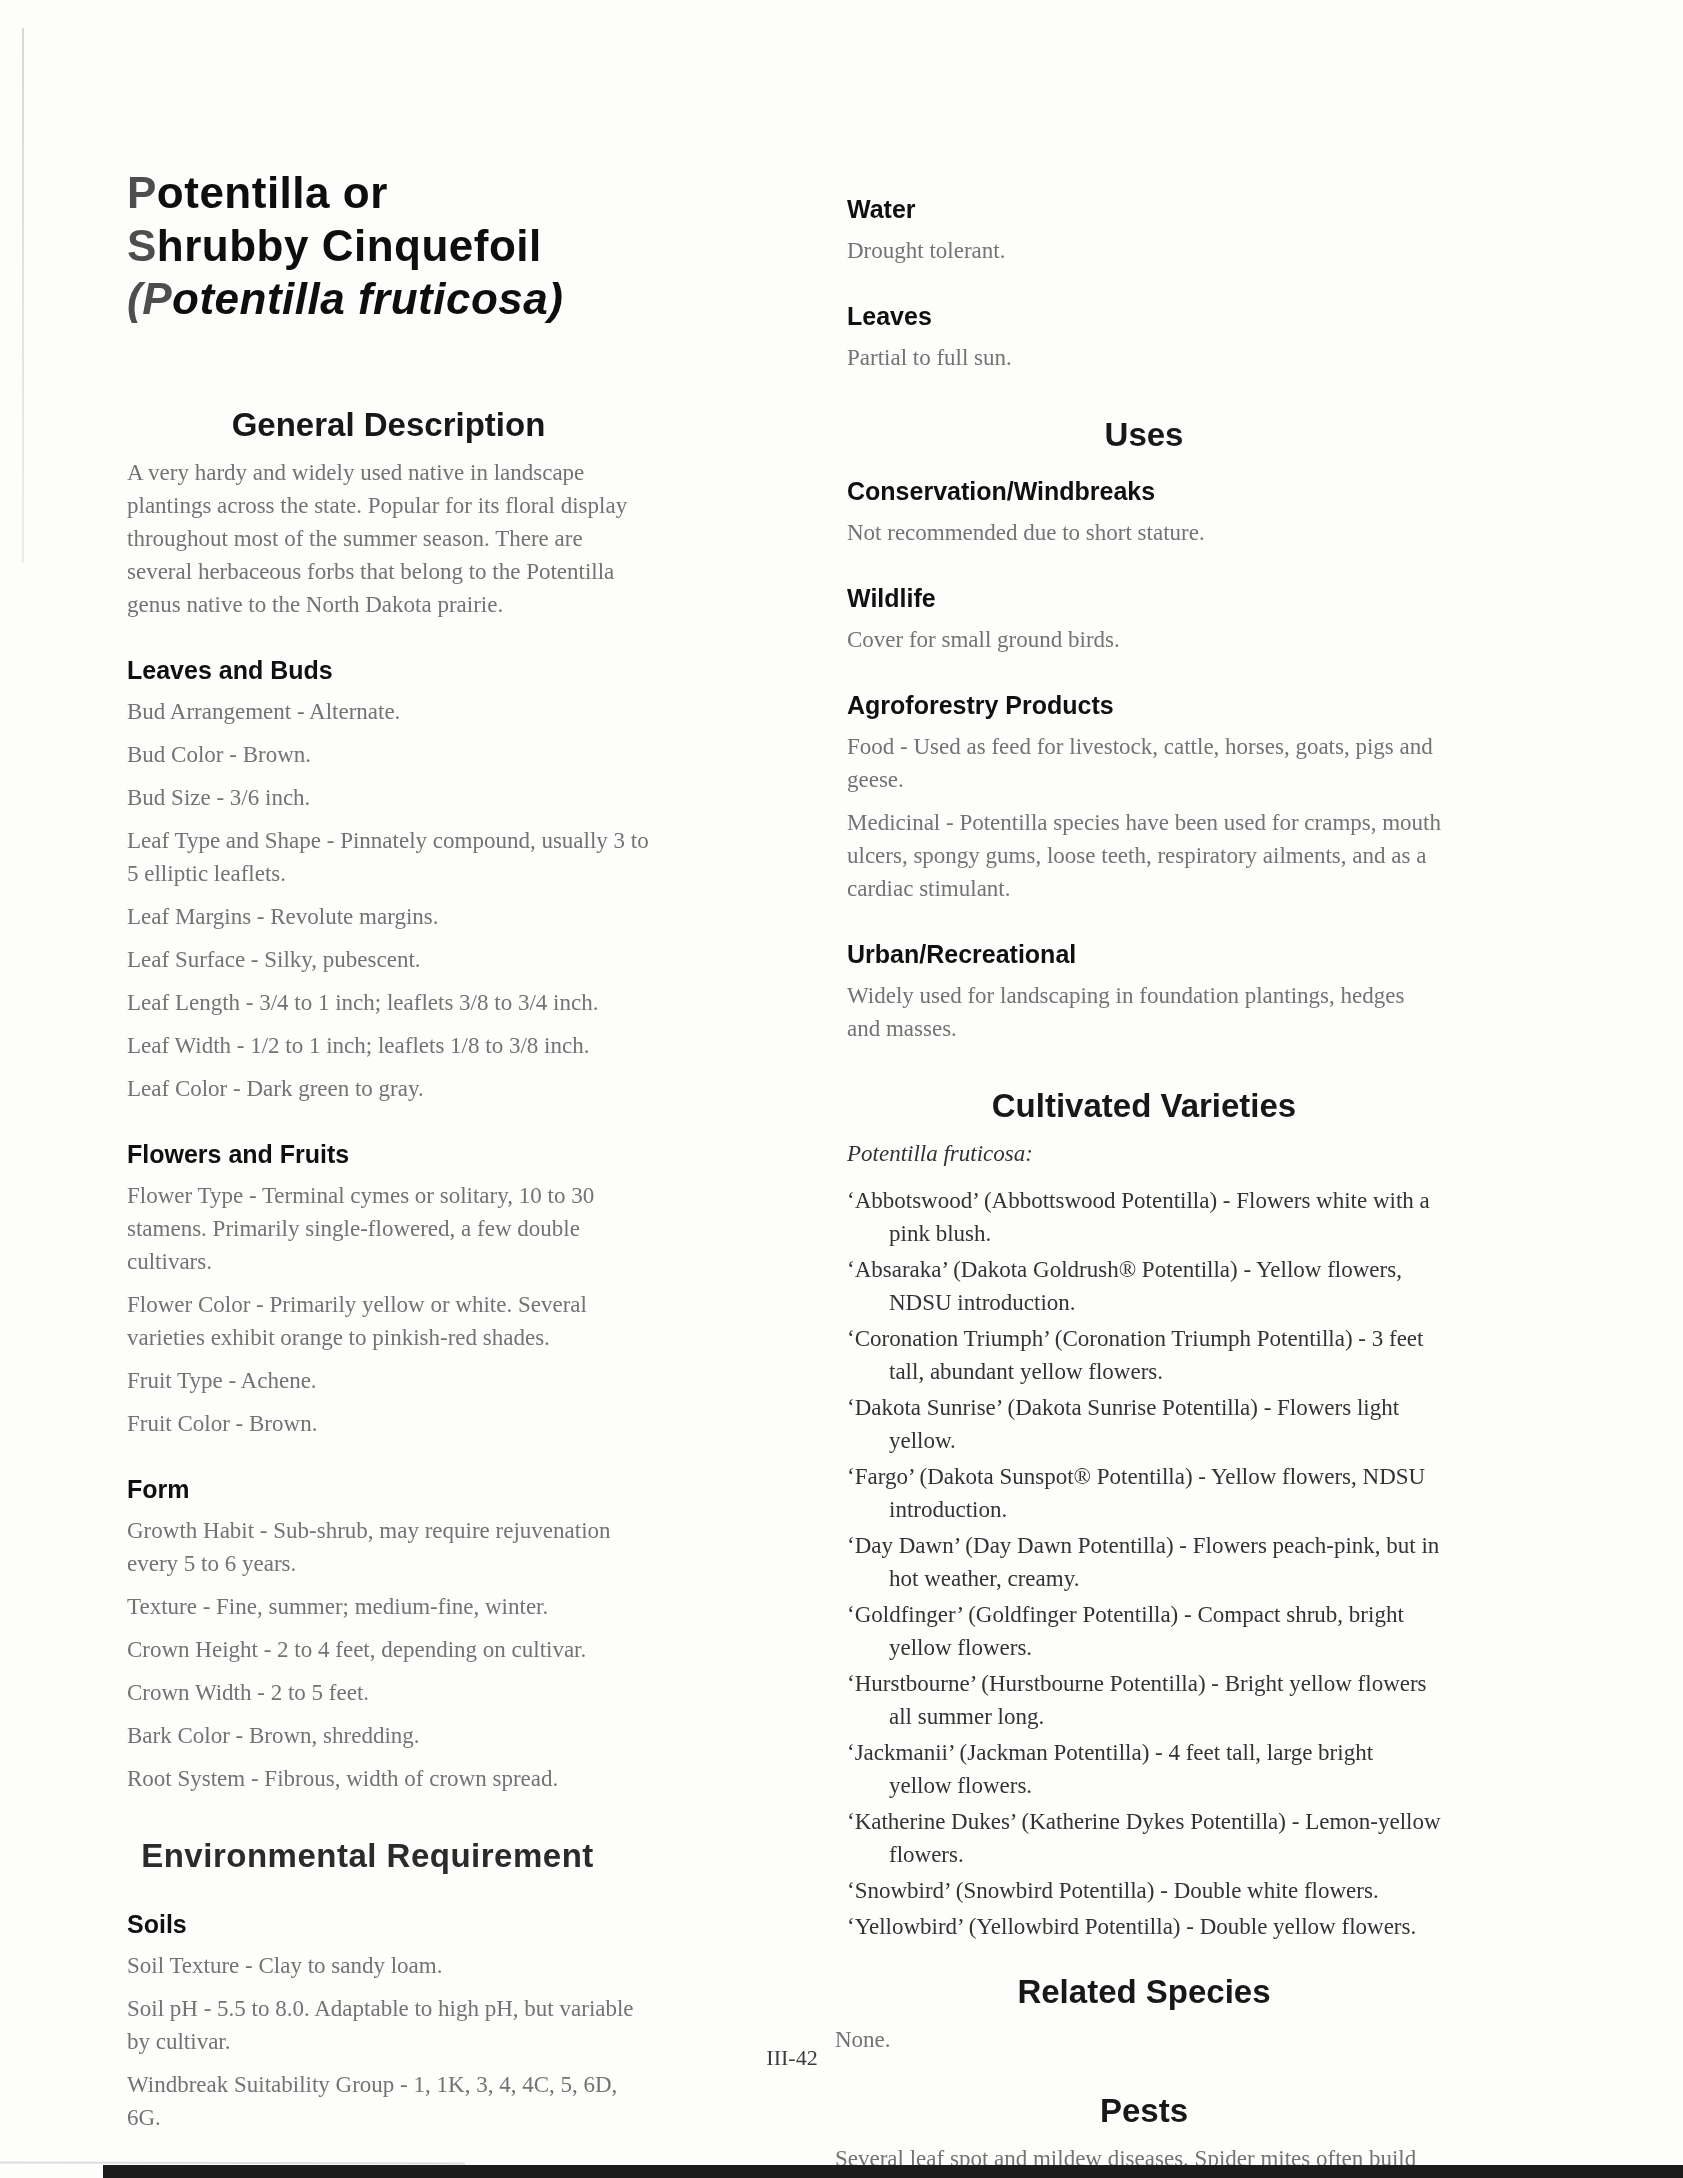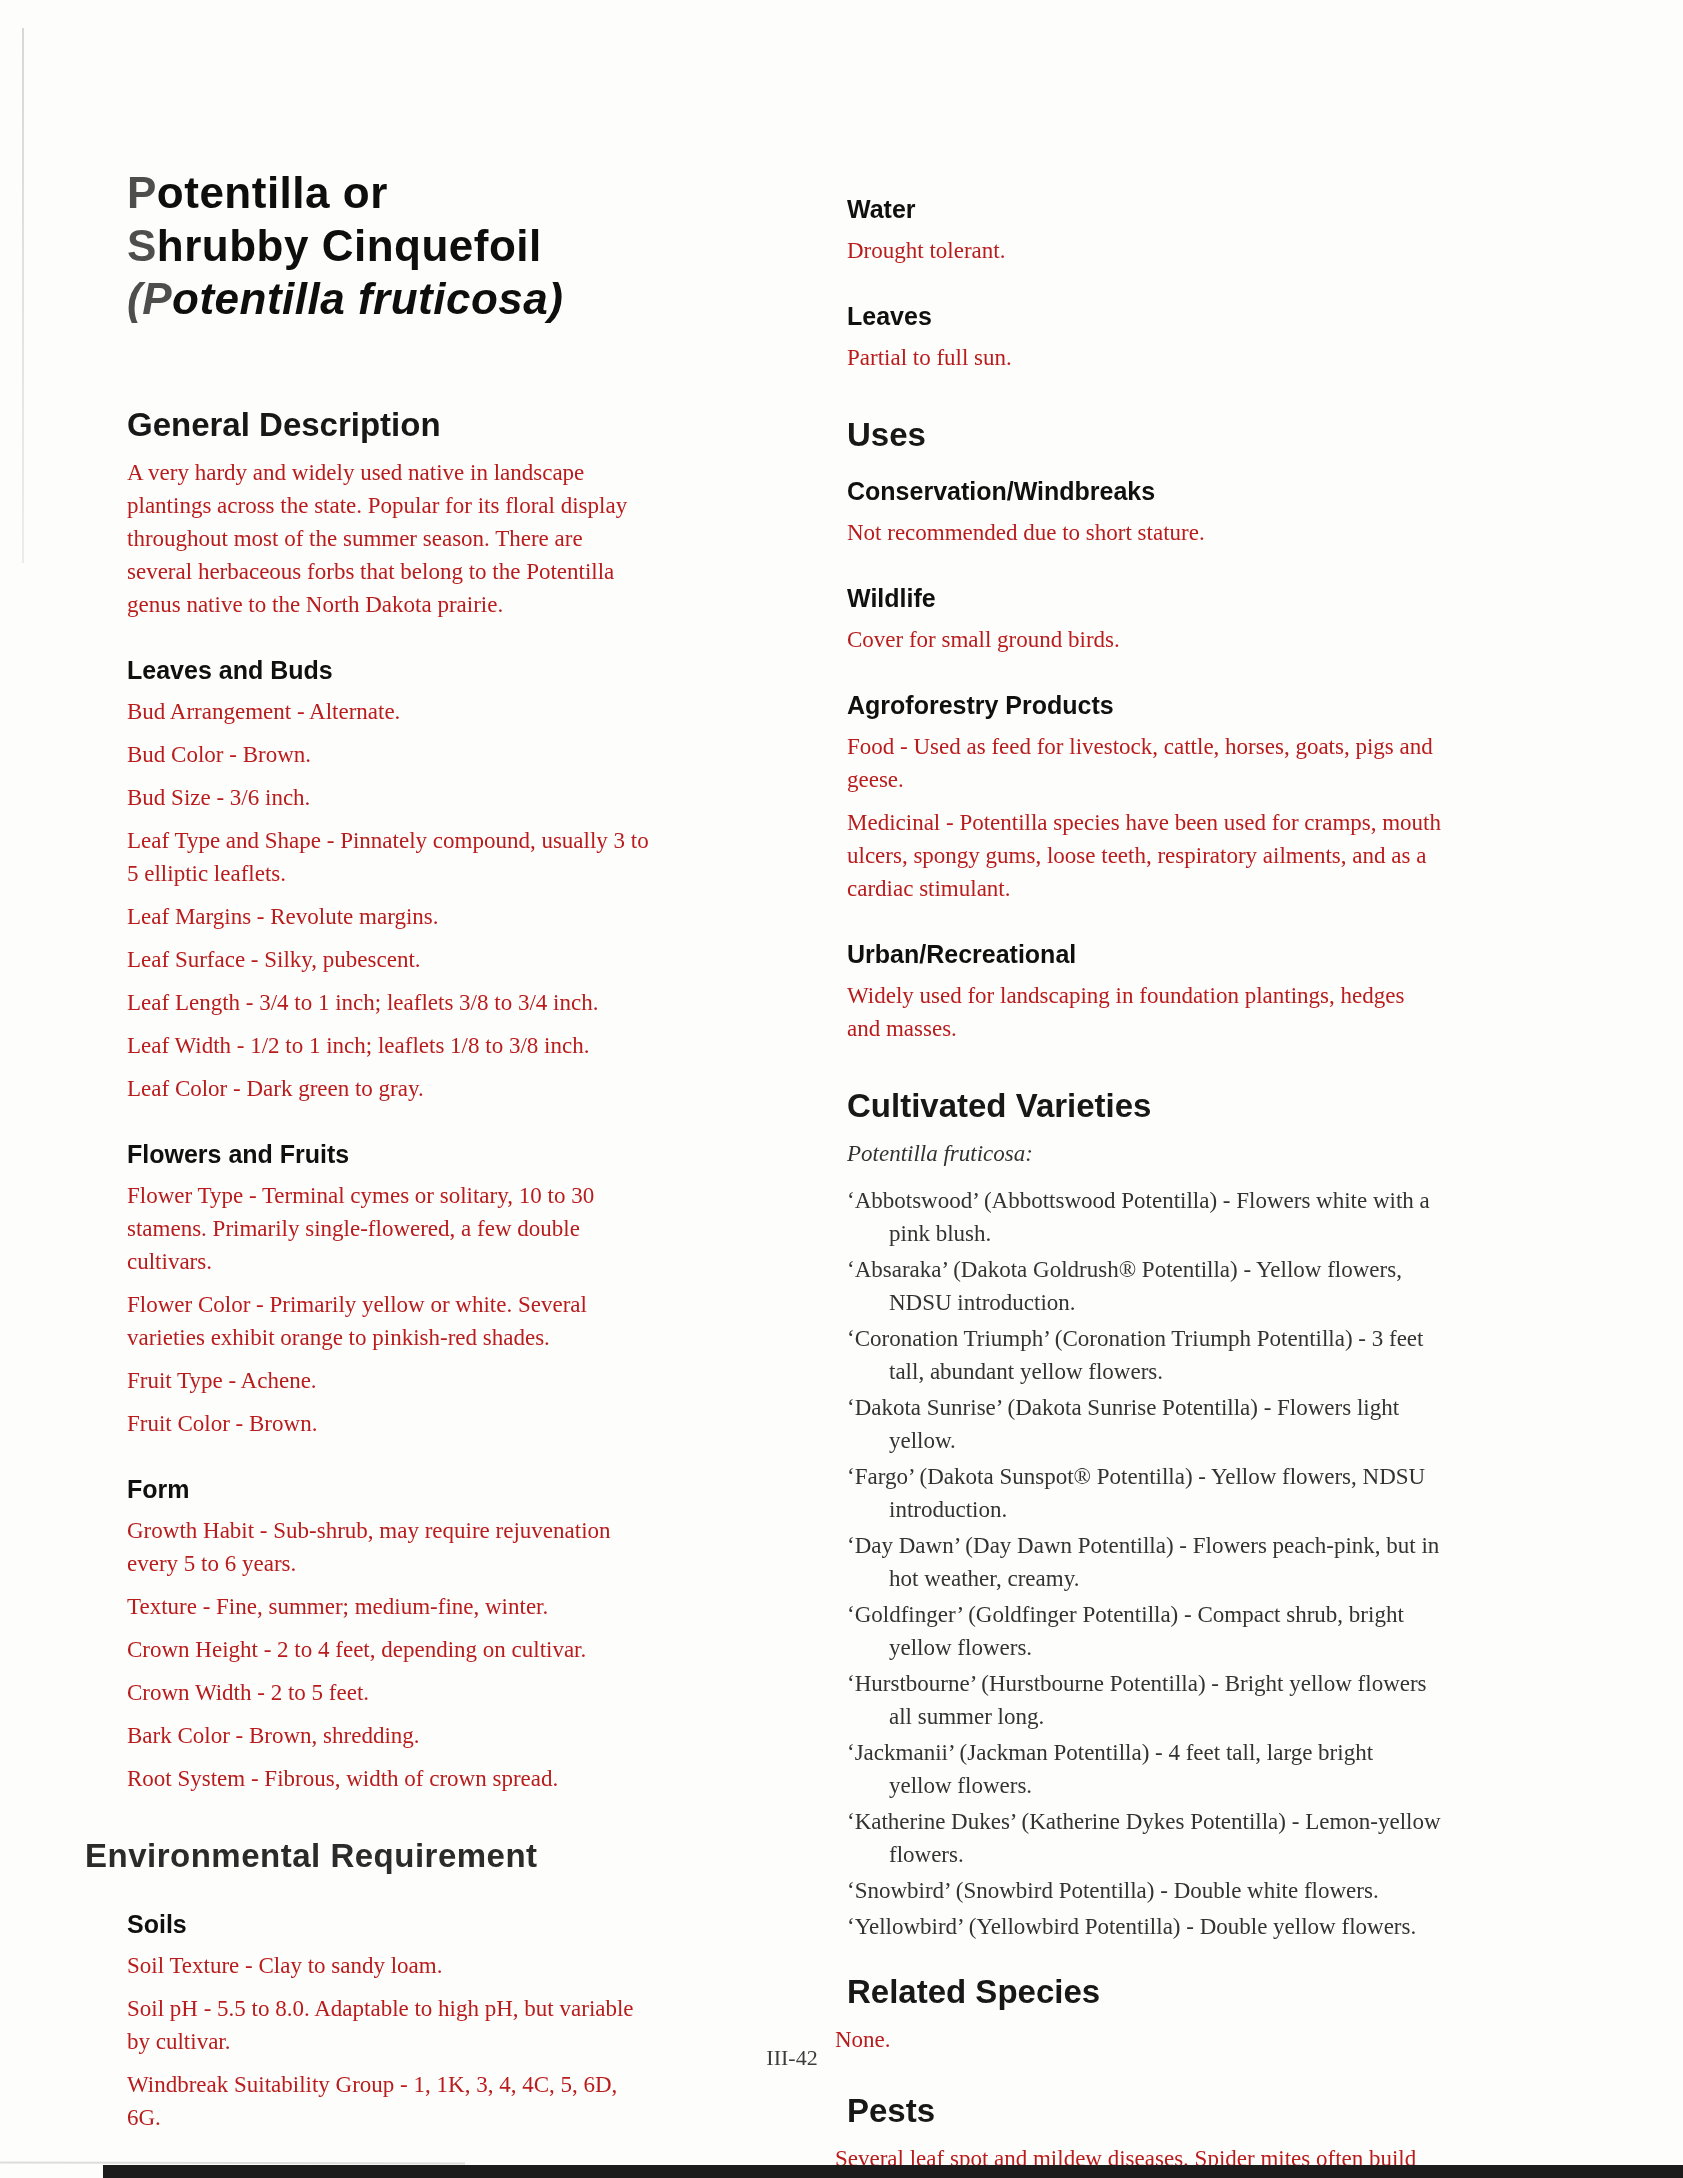--- a/index.html
+++ b/index.html
@@ -33,31 +33,31 @@
     font-family:"Liberation Sans", sans-serif;
     font-weight:bold;font-size:44px;line-height:53px;
     color:#0e0e0e;letter-spacing:0.5px;margin:0 0 81px 0;
   }
   .doc-title .t-line{display:block;}
   .doc-title .t-line::first-letter{color:#4e4e4e;}
   .doc-title .t-italic{font-style:italic;}
   .big-head{
     font-family:"Liberation Sans", sans-serif;
     font-weight:bold;font-size:33px;line-height:38px;
-    color:#181818;text-align:left;margin:42px 0 12px 0;
+    color:#181818;text-align:center;margin:42px 0 12px 0;
   }
   .big-head.first{margin-top:0;}
   .big-head.env{margin-left:-42px;letter-spacing:0.5px;color:#2b2b2b;}
   .sub-head{
     font-family:"Liberation Sans", sans-serif;
     font-weight:bold;font-size:25px;line-height:30px;
     color:#101010;margin:34px 0 10px 0;
   }
   
-  .body-text,.detail{font-size:23px;line-height:33px;margin:0;color:#b91c1c;}
+  .body-text,.detail{font-size:23px;line-height:33px;margin:0;color:#737373;}
   .detail{margin:10px 0;}
   .variety{
     font-size:23px;line-height:33px;margin:0 0 3px 0;
     padding-left:42px;text-indent:-42px;color:#333;
   }
   .intro-italic{font-style:italic;font-size:23px;line-height:33px;margin:0 0 14px 0;}
   .em{}
   .footer{
     position:absolute;left:0;bottom:107px;width:1584px;
     text-align:center;font-size:22px;color:#3c3c3c;

